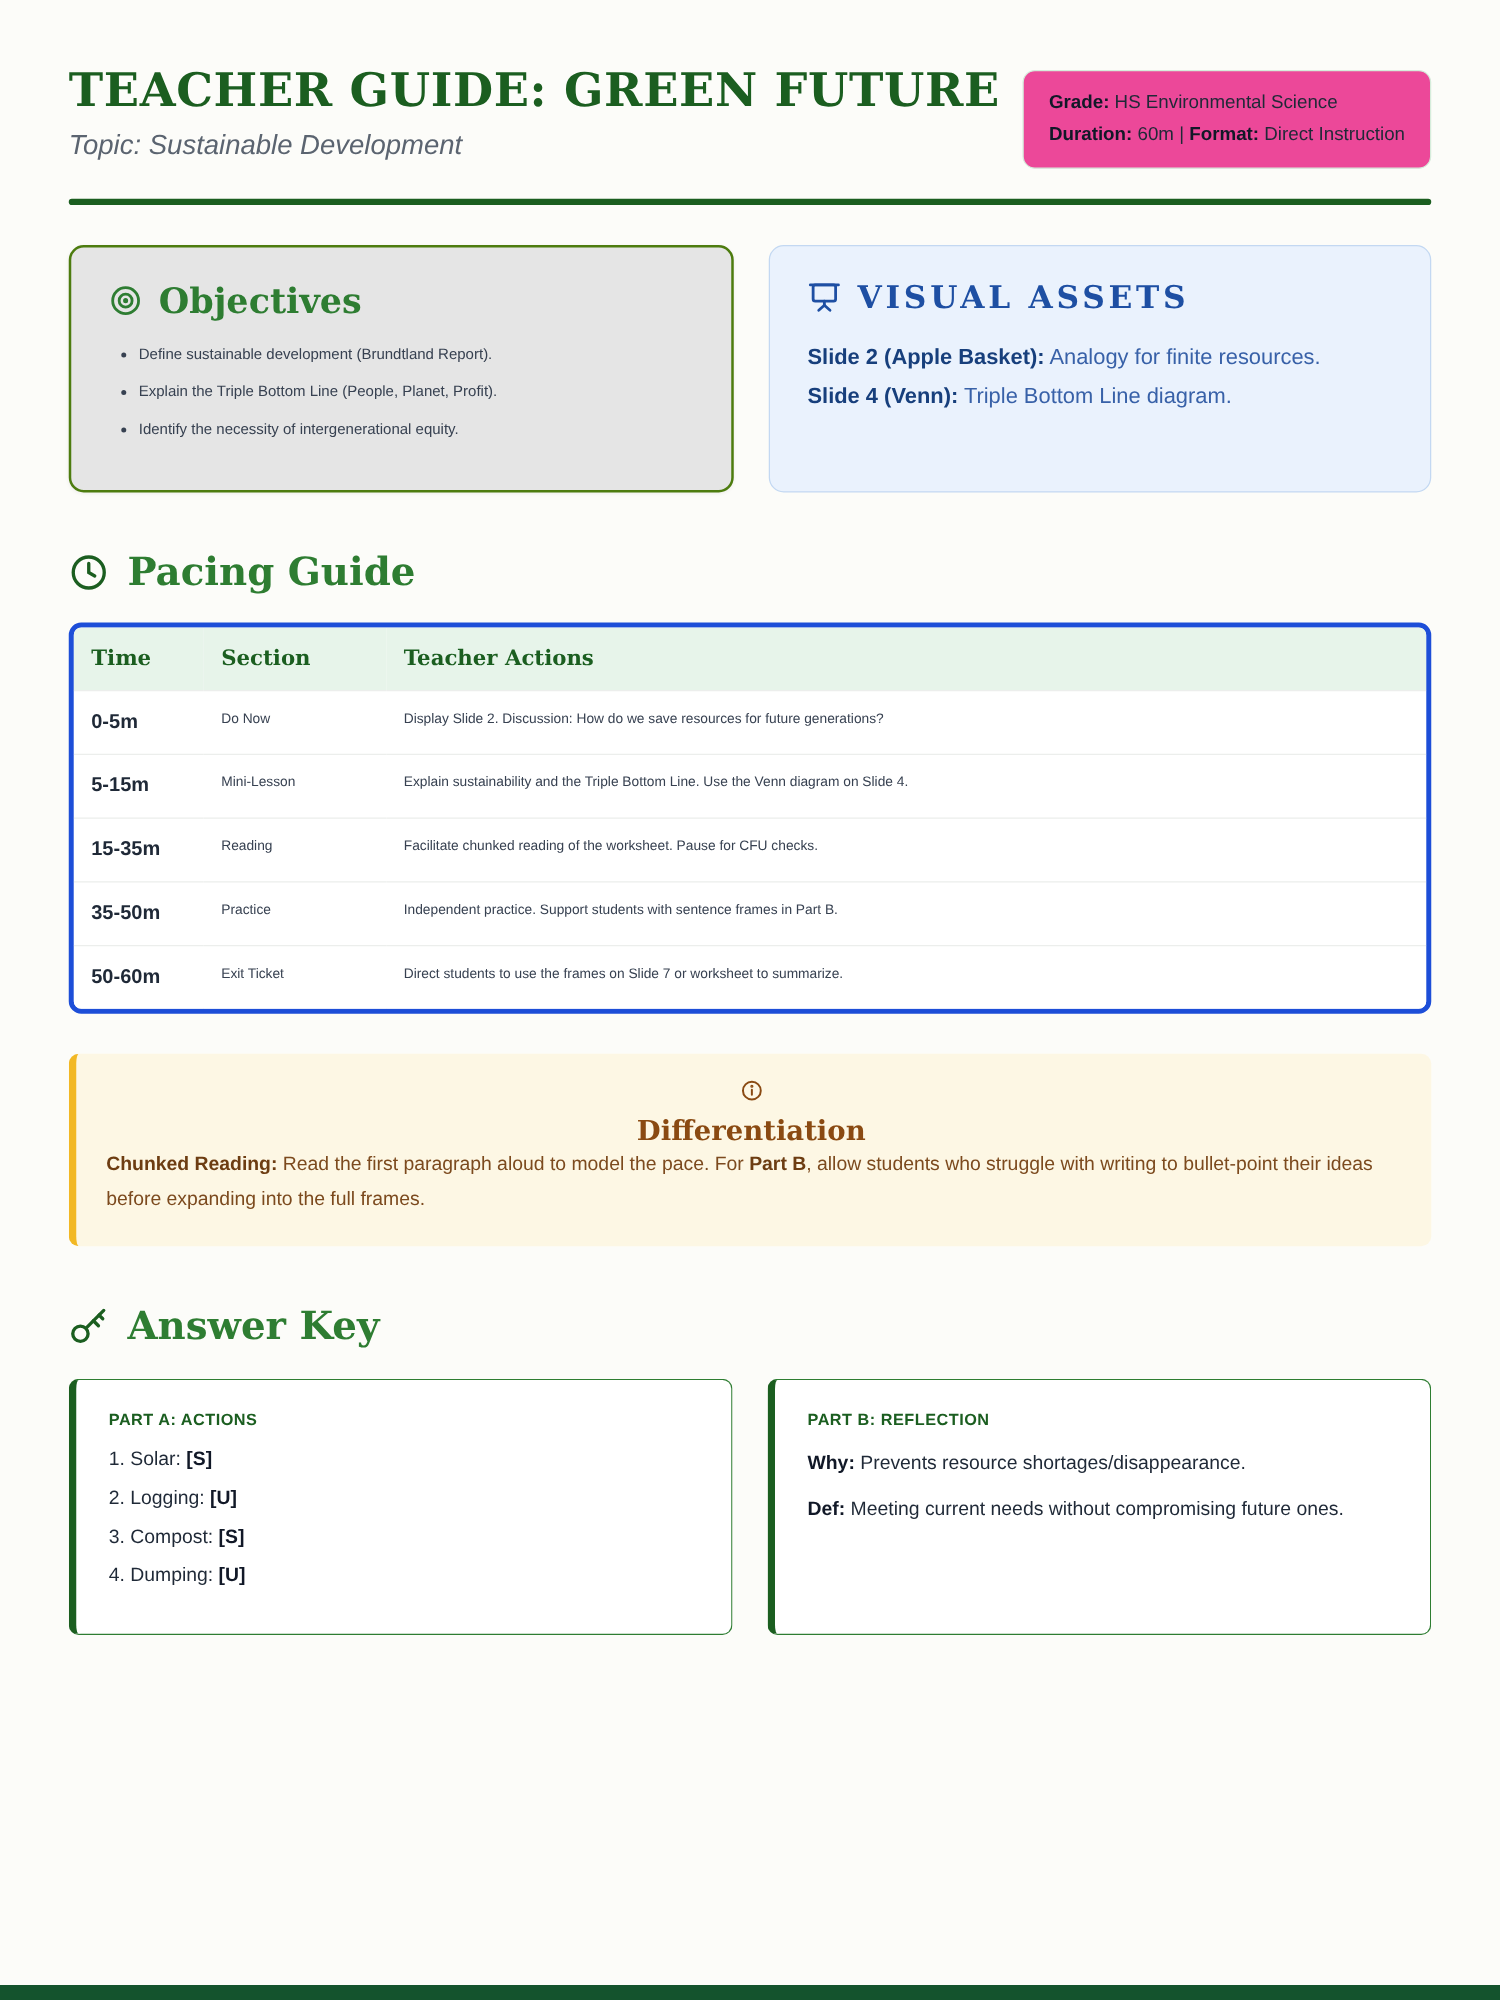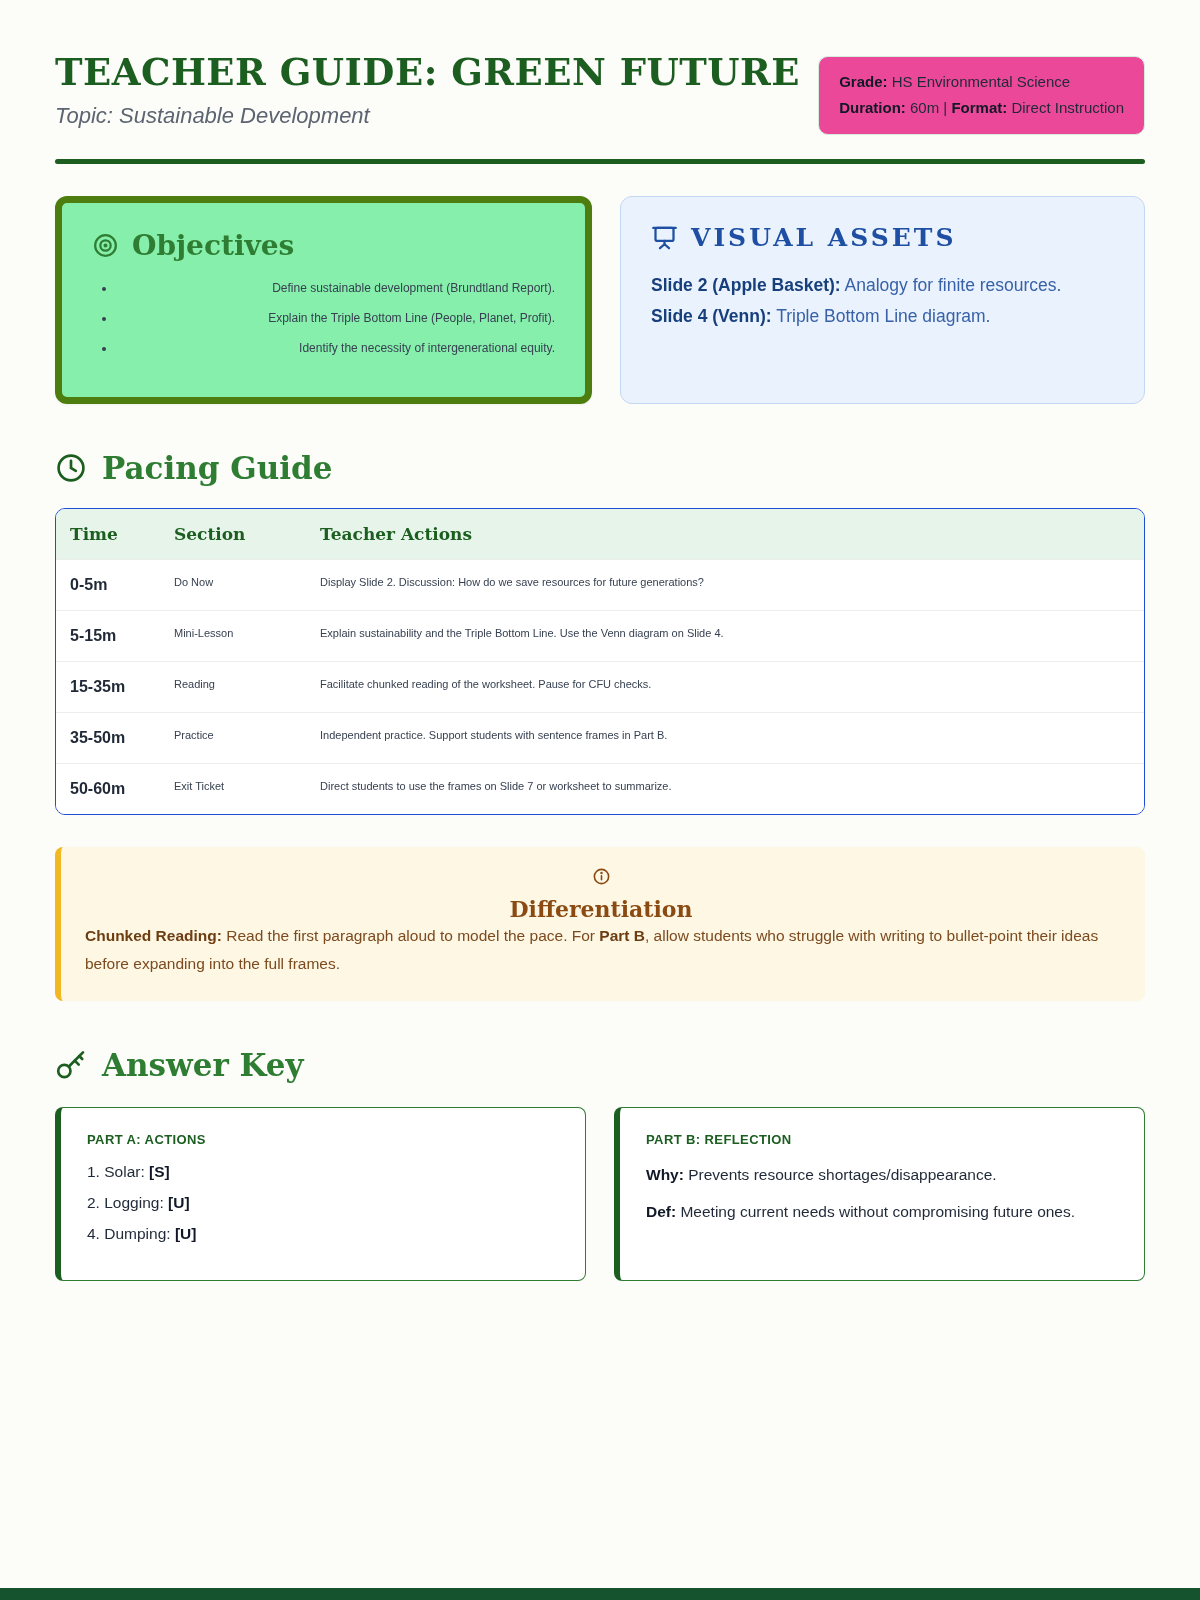--- a/index.html
+++ b/index.html
@@ -38,21 +38,21 @@
     background:#ec4899;border:1px solid #d5ecdb;border-radius:10px;
     padding:12px 20px;font-size:15px;line-height:1.75;color:#1f2937;
     margin-top:4px;
   }
   .meta-box b{color:#111827;}
   .header-rule{height:5px;background:var(--green-dark);border-radius:3px;margin-top:24px;}
 
   
   .cards-row{display:flex;gap:28px;margin-top:32px;align-items:stretch;}
   .card{flex:1;border-radius:12px;padding:26px 30px;}
-  .card-objectives{background:#86efac;border:7px solid #4d7c0f;box-shadow:0 1px 3px rgba(0,0,0,.05);text-align:right;}
+  .card-objectives{background:#e5e5e5;border:2px solid #4d7c0f;box-shadow:0 1px 3px rgba(0,0,0,.05);}
   .card-visual{background:#eaf2fd;border:1px solid #c3d8f2;}
   .card-head{display:flex;align-items:center;gap:13px;margin-bottom:18px;}
   .card-title-green{
     font-family:"DejaVu Serif", serif;font-size:28px;font-weight:600;color:var(--green-mid);
   }
   .card-title-blue{
     font-family:"DejaVu Serif", serif;font-size:25px;font-weight:600;
     color:var(--blue-head);letter-spacing:3px;
   }
   .obj-list{list-style:disc;padding-left:24px;font-size:12px;line-height:1.45;color:#374151;}
@@ -62,21 +62,21 @@
   .visual-line .v-text{color:var(--blue-text);}
 
   
   .section-head{display:flex;align-items:center;gap:15px;margin-top:46px;}
   .section-title{
     font-family:"DejaVu Serif", serif;font-size:31px;font-weight:600;color:var(--green-mid);
   }
 
   
   .table-wrap{
-    margin-top:22px;border:1px solid #1d4ed8;border-radius:10px;overflow:hidden;
+    margin-top:22px;border:4px solid #1d4ed8;border-radius:10px;overflow:hidden;
     background:#fff;
   }
   table{width:100%;border-collapse:collapse;}
   thead th{
     background:#e7f4ea;color:var(--green-dark);
     font-family:"DejaVu Serif", serif;font-size:17px;font-weight:700;
     text-align:left;padding:15px 16px 15px 14px;
   }
   th.col-time{width:104px;}
   th.col-section{width:146px;}
@@ -249,20 +249,21 @@
     </span>
     <span class="section-title">Answer Key</span>
   </div>
 
   <div class="answer-row">
 
     <div class="answer-card">
       <div class="answer-card-title">PART A: ACTIONS</div>
       <div class="ak-item"><span>1. Solar:</span> <b>[S]</b></div>
       <div class="ak-item"><span>2. Logging:</span> <b>[U]</b></div>
+      <div class="ak-item"><span>3. Compost:</span> <b>[S]</b></div>
       <div class="ak-item"><span>4. Dumping:</span> <b>[U]</b></div>
     </div>
 
     <div class="answer-card">
       <div class="answer-card-title">PART B: REFLECTION</div>
       <div class="ak-line"><b>Why:</b> <span>Prevents resource shortages/disappearance.</span></div>
       <div class="ak-line"><b>Def:</b> <span>Meeting current needs without compromising future ones.</span></div>
     </div>
 
   </div>

